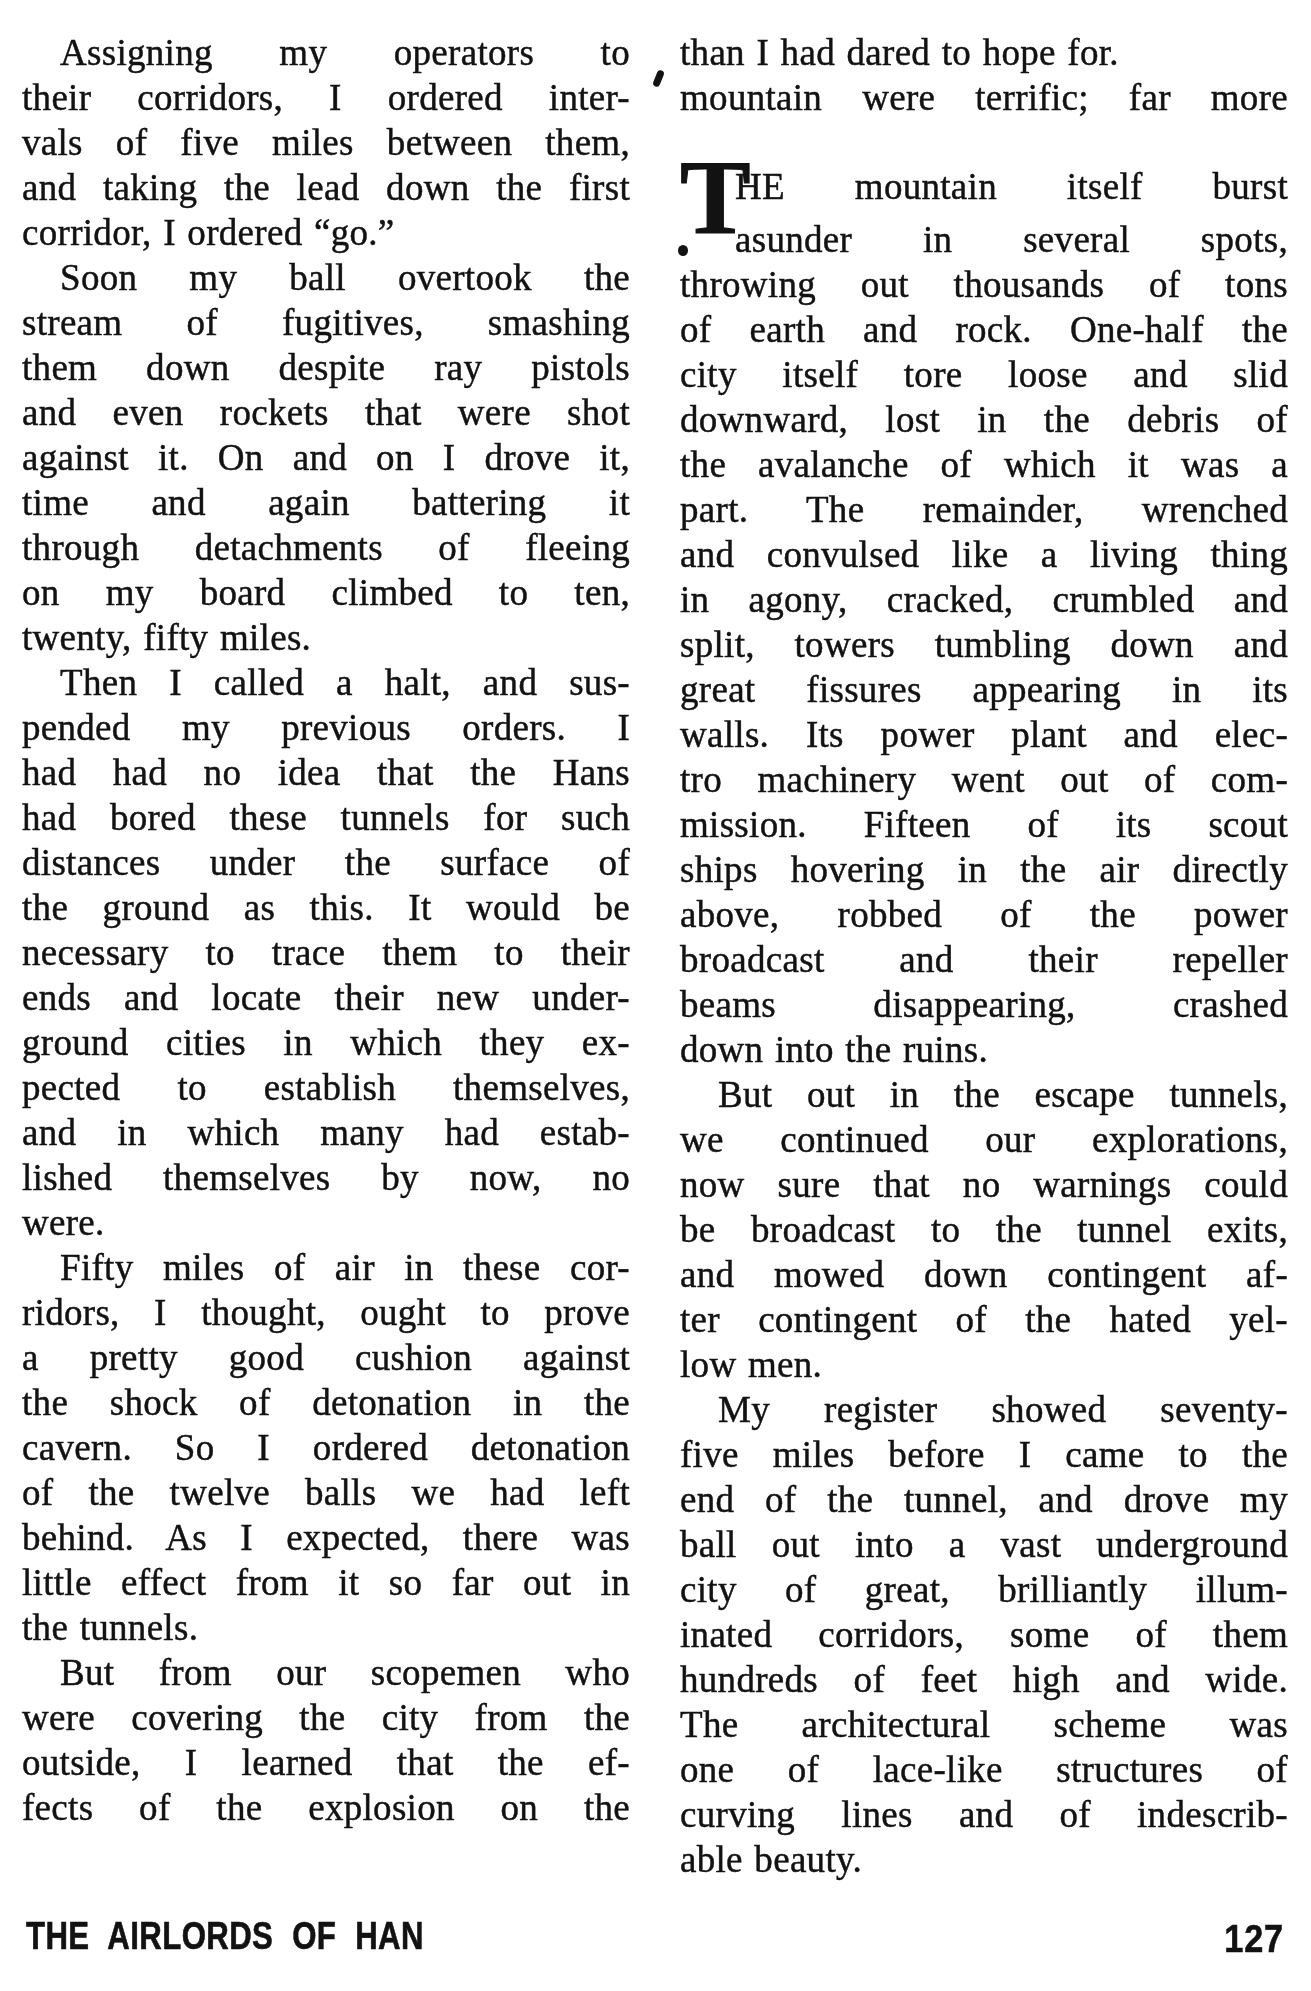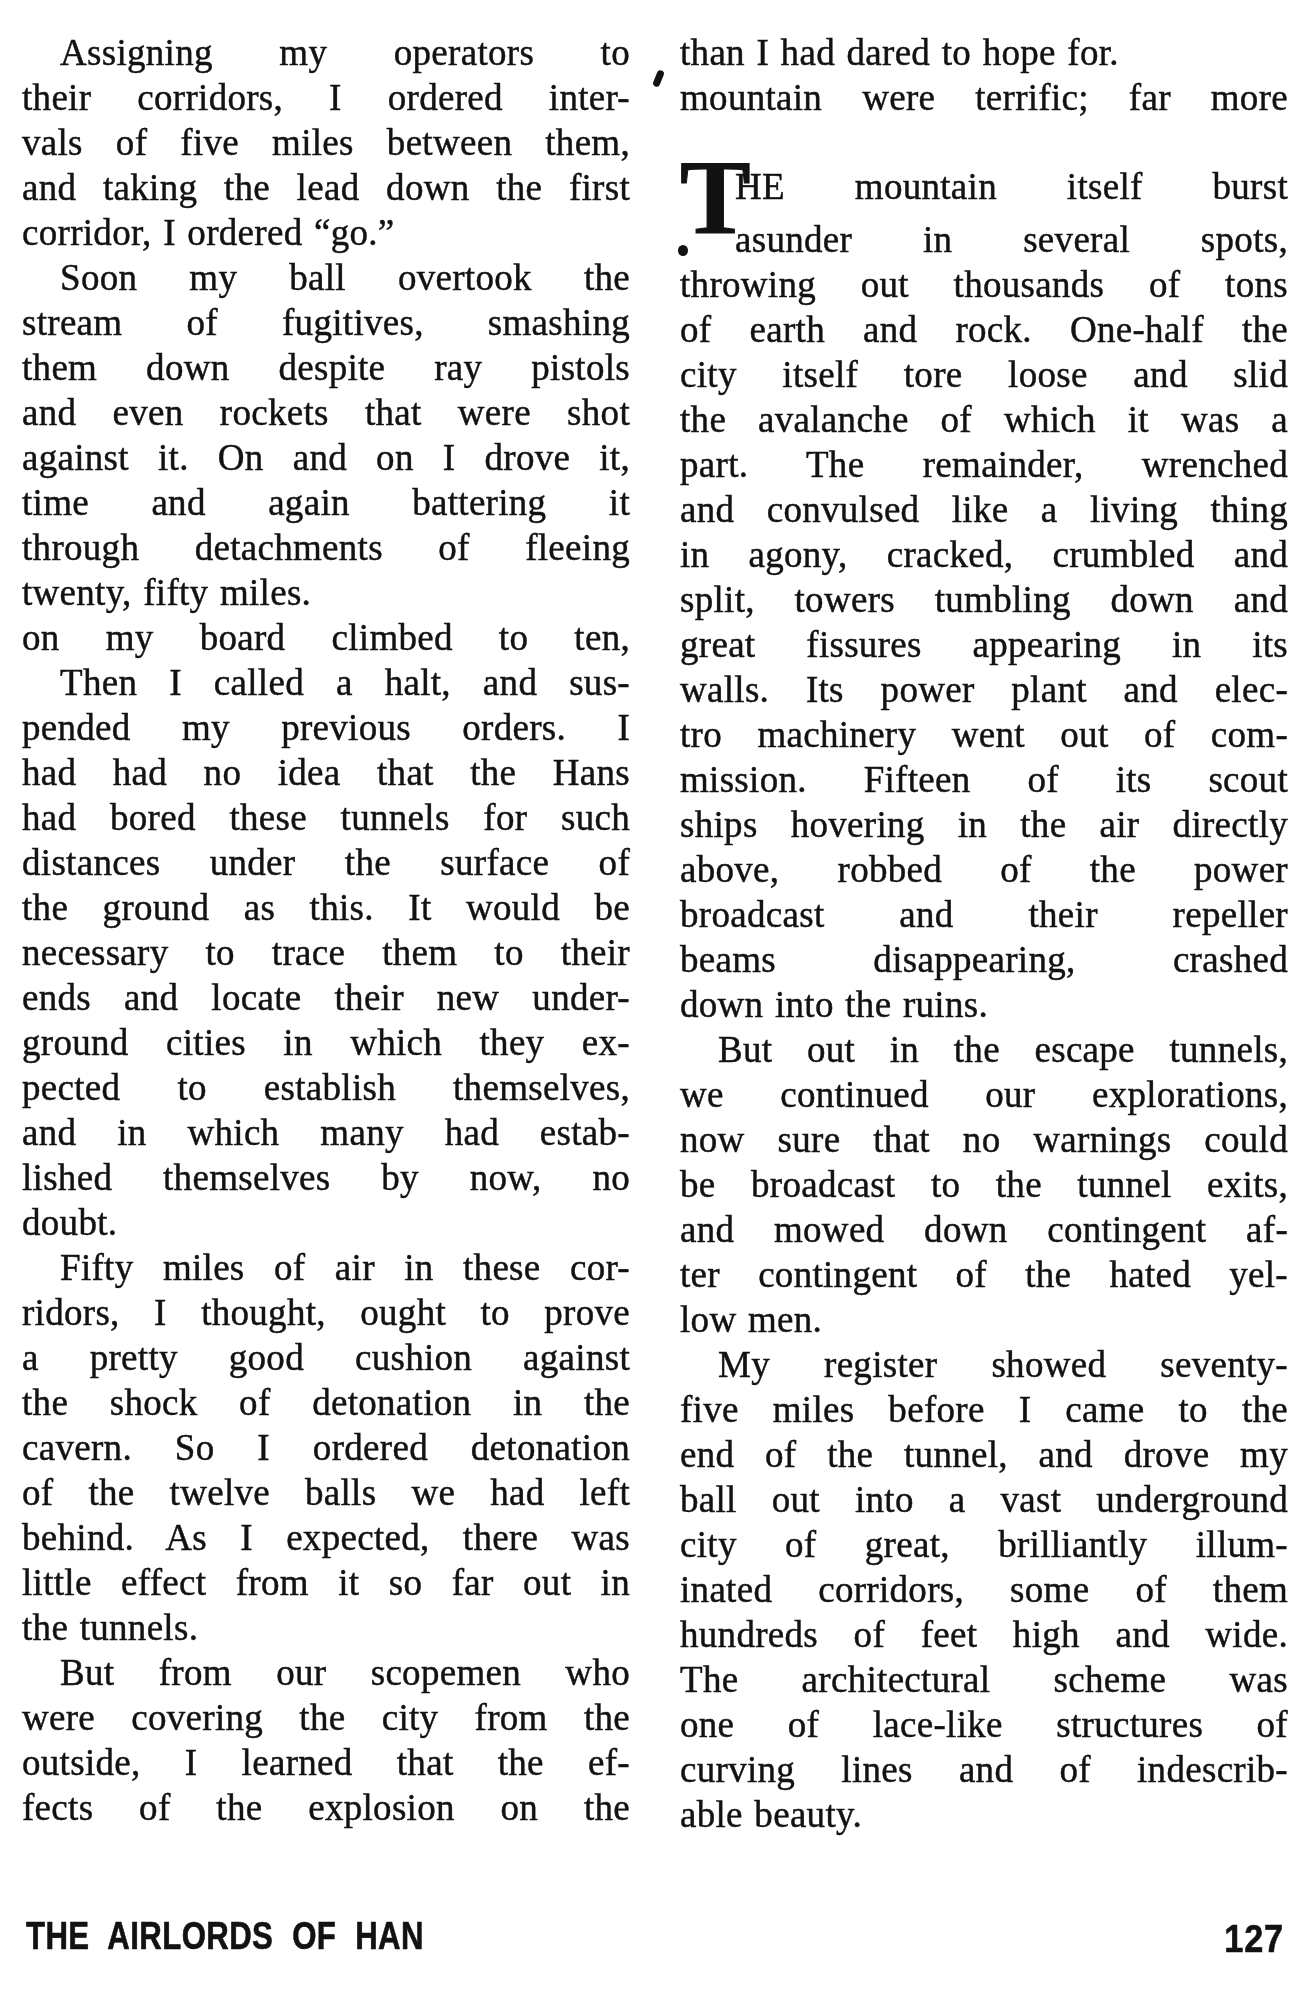--- a/index.html
+++ b/index.html
@@ -118,37 +118,37 @@
         <div class="line plast">corridor, I ordered “go.”</div>
       </div>
       <div class="para">
         <div class="line first">Soon my ball overtook the</div>
         <div class="line">stream of fugitives, smashing</div>
         <div class="line">them down despite ray pistols</div>
         <div class="line">and even rockets that were shot</div>
         <div class="line">against it. On and on I drove it,</div>
         <div class="line">time and again battering it</div>
         <div class="line">through detachments of fleeing</div>
+        <div class="line">on my board climbed to ten,</div>
         <div class="line plast">twenty, fifty miles.</div>
-        <div class="line">on my board climbed to ten,</div>
       </div>
       <div class="para">
         <div class="line first">Then I called a halt, and sus-</div>
         <div class="line">pended my previous orders. I</div>
         <div class="line">had had no idea that the Hans</div>
         <div class="line">had bored these tunnels for such</div>
         <div class="line">distances under the surface of</div>
         <div class="line">the ground as this. It would be</div>
         <div class="line">necessary to trace them to their</div>
         <div class="line">ends and locate their new under-</div>
         <div class="line">ground cities in which they ex-</div>
         <div class="line">pected to establish themselves,</div>
         <div class="line">and in which many had estab-</div>
         <div class="line">lished themselves by now, no</div>
-        <div class="line plast">doubt.</div>
+        <div class="line plast">were.</div>
       </div>
       <div class="para">
         <div class="line first">Fifty miles of air in these cor-</div>
         <div class="line">ridors, I thought, ought to prove</div>
         <div class="line">a pretty good cushion against</div>
         <div class="line">the shock of detonation in the</div>
         <div class="line">cavern. So I ordered detonation</div>
         <div class="line">of the twelve balls we had left</div>
         <div class="line">behind. As I expected, there was</div>
         <div class="line">little effect from it so far out in</div>
@@ -168,20 +168,21 @@
         <div class="line">mountain were terrific; far more</div>
       </div>
       <div class="gap" style="height: 36px;"></div>
       <div class="para">
         <span class="dc">T</span>
         <div class="line dc-offset">HE mountain itself burst</div>
         <div class="line dc-offset">asunder in several spots,</div>
         <div class="line">throwing out thousands of tons</div>
         <div class="line">of earth and rock. One-half the</div>
         <div class="line">city itself tore loose and slid</div>
+        <div class="line">downward, lost in the debris of</div>
         <div class="line">the avalanche of which it was a</div>
         <div class="line">part. The remainder, wrenched</div>
         <div class="line">and convulsed like a living thing</div>
         <div class="line">in agony, cracked, crumbled and</div>
         <div class="line">split, towers tumbling down and</div>
         <div class="line">great fissures appearing in its</div>
         <div class="line">walls. Its power plant and elec-</div>
         <div class="line">tro machinery went out of com-</div>
         <div class="line">mission. Fifteen of its scout</div>
         <div class="line">ships hovering in the air directly</div>

